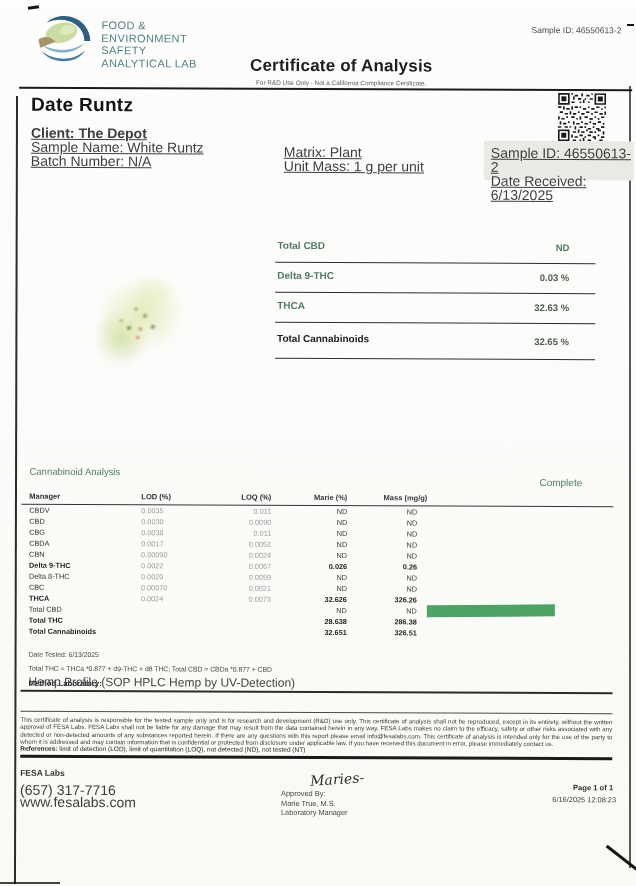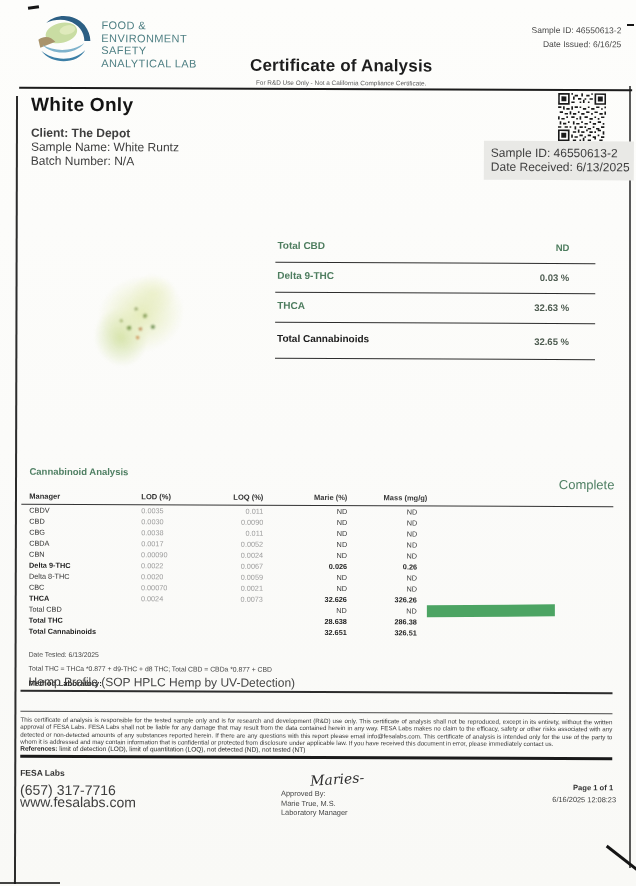--- a/index.html
+++ b/index.html
@@ -13,21 +13,21 @@
   
   .logo-text{left:100px;top:20px;font-size:11px;line-height:12.5px;color:#4e7f83;letter-spacing:0.4px;font-weight:500;}
   .meta-tr{left:420px;top:23px;width:200px;text-align:right;font-size:8.5px;line-height:13.5px;color:#4a4a4a;}
   .coa-title{left:180px;top:56px;width:320px;text-align:center;font-size:17px;font-weight:bold;color:#1d1d1d;letter-spacing:0.2px;}
   .coa-sub{left:180px;top:79px;width:320px;text-align:center;font-size:6.4px;color:#5a5a5a;}
   .header-rule{left:18px;top:88px;width:613px;height:2px;background:#1c1c1c;}
 
   
   .product-name{left:30px;top:95px;font-size:19px;font-weight:bold;color:#141414;letter-spacing:0.3px;}
   .qr{left:557px;top:92px;width:48px;height:48px;}
-  .info{font-size:12px;line-height:14px;color:#3e3e3e;}
+  .info{font-size:14px;line-height:14px;color:#3e3e3e;text-decoration:underline;}
   .info-left{left:30px;top:127px;}
   .info-mid{left:283px;top:145px;}
   .gray-band{left:483px;top:140px;width:150px;height:39px;background:#e9e9e6;}
   .info-right{left:490px;top:145px;}
 
   
   .summary{left:275px;top:233px;width:320px;}
   .s-row{position:relative;height:29px;border-bottom:1.6px solid #2d2d2d;}
   .s-label{position:absolute;left:2px;top:7px;font-size:10px;font-weight:bold;color:#4e7d5f;}
   .s-label.dark{color:#1c1c1c;}
@@ -43,28 +43,28 @@
     background-image:
       radial-gradient(circle 2px at 40% 55%, #7d9a52 98%, transparent),
       radial-gradient(circle 1.5px at 50% 60%, #b5763f 98%, transparent),
       radial-gradient(circle 2px at 58% 48%, #8aa05c 98%, transparent),
       radial-gradient(circle 1.5px at 35% 45%, #9fb06a 98%, transparent),
       radial-gradient(circle 2px at 62% 62%, #6f8f55 98%, transparent),
       radial-gradient(circle 1.5px at 45% 68%, #c9803e 98%, transparent),
       radial-gradient(circle 1.5px at 52% 38%, #8a9a60 98%, transparent);}
 
   
-  .ca-title{left:30px;top:467px;font-size:9.5px;font-weight:bold;color:#4f7f63;}
-  .ca-status{left:540px;top:476px;width:75px;text-align:right;font-size:13px;color:#4f7f63;}
+  .ca-title{left:30px;top:467px;font-size:9.5px;font-weight:normal;color:#4f7f63;}
+  .ca-status{left:540px;top:476px;width:75px;font-size:10px;color:#4f7f63;}
   .ca-table{left:22px;top:492px;width:592px;}
   .t-row{position:relative;height:11px;font-size:7.3px;}
   .t-head{height:13px;border-bottom:1.6px solid #333;font-size:7.5px;font-weight:bold;color:#2b2b2b;}
   .c-an{position:absolute;left:8px;top:1px;color:#2e2e2e;}
   .c-lod{position:absolute;left:120px;width:63px;top:1px;text-align:left;color:#9d9d9d;}
-  .c-loq{position:absolute;left:180px;width:62px;top:1px;text-align:right;color:#9d9d9d;}
+  .c-loq{position:absolute;left:188px;width:62px;top:1px;text-align:right;color:#9d9d9d;}
   .c-mass{position:absolute;left:264px;width:62px;top:1px;text-align:right;color:#3a3a3a;}
   .c-mgg{position:absolute;left:334px;width:62px;top:1px;text-align:right;color:#3a3a3a;}
   .t-head .c-lod,.t-head .c-loq{color:#2b2b2b;}
   .row-b .c-an,.row-b .c-mass,.row-b .c-mgg{font-weight:bold;color:#222;}
   .hl-bar{left:428px;top:604px;width:128px;height:12px;background:#4ca463;transform:rotate(-0.6deg);}
 
   .date-tested{left:30px;top:652px;font-size:6.8px;color:#444;}
   .formula{left:30px;top:666px;font-size:6.8px;color:#444;}
   .method-label{left:30px;top:680px;font-size:7.8px;font-weight:bold;color:#222;}
   .method-rule{left:22px;top:691px;width:592px;height:1.5px;background:#2c2c2c;}
@@ -108,27 +108,26 @@
       <path d="M7 39 C18 49 40 50 51 38 C44 52 18 54 7 39 Z" fill="#3c7fa6"></path>
     </svg>
     <div class="abs logo-text">
       <div>FOOD &amp;</div>
       <div>ENVIRONMENT</div>
       <div>SAFETY</div>
       <div>ANALYTICAL LAB</div>
     </div>
     <div class="abs meta-tr">
       <div>Sample ID: 46550613-2</div>
-      <div>Date Issued: 6/16/25</div>
     </div>
     <div class="abs coa-title">Certificate of Analysis</div>
     <div class="abs coa-sub">For R&amp;D Use Only - Not a California Compliance Certificate.</div>
     <div class="abs header-rule"></div>
 
-    <div class="abs product-name">White Only</div>
+    <div class="abs product-name">Date Runtz</div>
 
     <svg class="abs qr" viewBox="0 0 29 29">
       <g fill="#1a1a1a">
         <rect x="0" y="0" width="7" height="7"></rect>
           <rect x="22" y="0" width="7" height="7"></rect>
           <rect x="0" y="22" width="7" height="7"></rect>
       </g>
       <g fill="#ffffff">
         <rect x="1" y="1" width="5" height="5"></rect>
           <rect x="23" y="1" width="5" height="5"></rect>
@@ -140,20 +139,24 @@
           <rect x="2" y="24" width="3" height="3"></rect>
       </g>
       <path fill="#1a1a1a" d="M8 0h1v1H8zM10 1h2v1h-2zM14 0h1v2h-1zM17 1h2v1h-2zM20 0h1v1h-1zM9 2h1v2H9zM12 3h2v1h-2zM16 3h1v1h-1zM19 3h2v1h-2zM8 5h2v1H8zM13 5h1v1h-1zM15 4h1v2h-1zM18 5h1v1h-1zM0 8h2v1H0zM3 8h1v2H3zM5 9h2v1H5zM8 8h1v2H8zM10 8h2v1h-2zM13 8h1v1h-1zM15 9h2v1h-2zM18 8h1v1h-1zM20 9h2v1h-2zM23 8h2v1h-2zM26 9h1v1h-1zM28 8h1v1h-1zM1 11h2v1H1zM4 12h2v1H4zM7 11h1v2H7zM9 12h2v1H9zM12 11h1v1h-1zM14 12h2v1h-2zM17 11h2v1h-2zM20 12h1v1h-1zM22 11h2v1h-2zM25 12h2v1h-2zM28 11h1v2h-1zM0 14h1v2H0zM2 15h2v1H2zM5 14h1v1H5zM8 14h2v1H8zM11 15h1v1h-1zM13 14h1v2h-1zM16 14h2v1h-2zM19 15h2v1h-2zM22 14h1v1h-1zM24 15h1v1h-1zM26 14h2v1h-2zM1 17h1v2H1zM3 18h2v1H3zM6 17h1v1H6zM9 17h1v2H9zM11 18h2v1h-2zM14 17h1v1h-1zM16 18h2v1h-2zM19 17h1v1h-1zM21 18h2v1h-2zM24 17h2v1h-2zM27 18h1v1h-1zM0 20h2v1H0zM4 20h2v1H4zM7 20h1v1H7zM10 20h1v2h-1zM13 20h2v1h-2zM16 20h1v1h-1zM18 21h2v1h-2zM21 20h1v1h-1zM23 21h2v1h-2zM26 20h2v1h-2zM9 23h2v1H9zM12 22h1v2h-1zM14 23h2v1h-2zM17 22h1v1h-1zM19 23h2v1h-2zM22 23h1v1h-1zM24 22h2v1h-2zM27 23h1v2h-1zM8 25h1v2H8zM10 26h2v1h-2zM13 25h2v1h-2zM16 26h1v1h-1zM18 25h2v1h-2zM21 26h2v1h-2zM24 25h1v1h-1zM26 26h2v1h-2zM9 28h2v1H9zM13 28h1v1h-1zM15 27h1v2h-1zM18 28h2v1h-2zM22 27h1v1h-1zM25 28h2v1h-2z"></path>
     </svg>
 
     <div class="abs info info-left">
       <div style="font-weight:bold">Client: The Depot</div>
       <div>Sample Name: White Runtz</div>
       <div>Batch Number: N/A</div>
     </div>
+    <div class="abs info info-mid">
+      <div>Matrix: Plant</div>
+      <div>Unit Mass: 1 g per unit</div>
+    </div>
     <div class="abs gray-band"></div>
     <div class="abs info info-right">
       <div>Sample ID: 46550613-2</div>
       <div>Date Received: 6/13/2025</div>
     </div>
 
     <div class="abs summary">
       <div class="s-row">
         <span class="s-label">Total CBD</span>
         <span class="s-value" style="color:#4e7d5f">ND</span>

